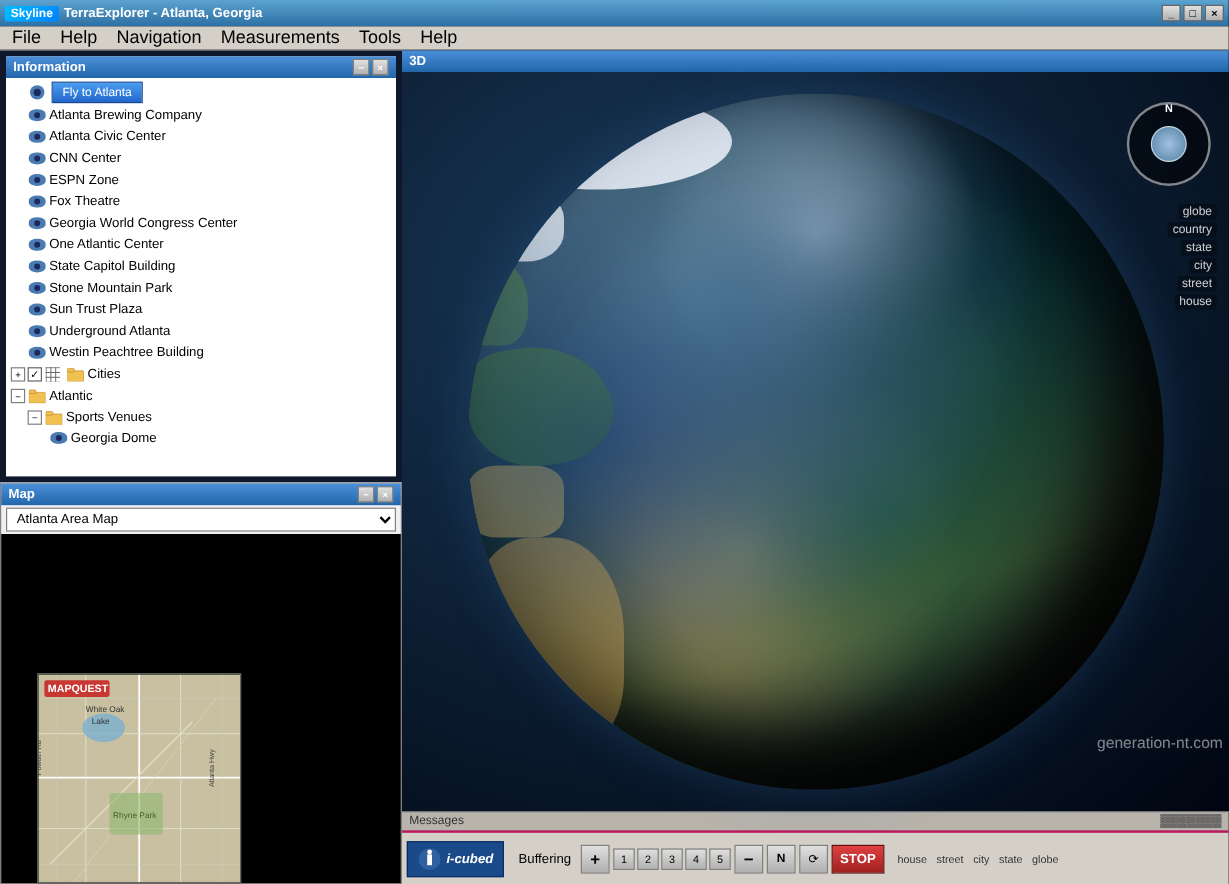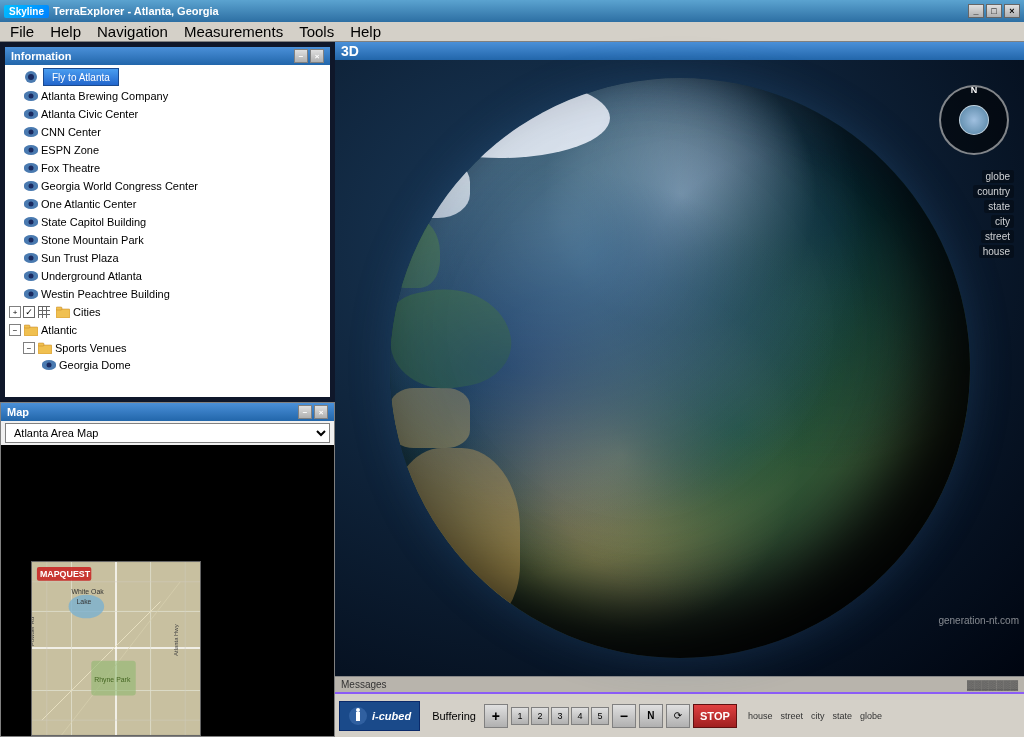--- a/index.html
+++ b/index.html
@@ -229,21 +229,21 @@
       flex: 1;
       background: #1a1a2a;
       position: relative;
       display: flex;
       flex-direction: column;
     }
     #view-header {
       background: linear-gradient(to bottom, #4a90d9, #2266aa);
       color: white;
       padding: 2px 6px;
-      font-size: 14px;
+      font-size: 11px;
       font-weight: bold;
       height: 18px;
       display: flex;
       align-items: center;
     }
     #globe-container {
       flex: 1;
       background: radial-gradient(ellipse at 30% 30%, #1a3a5a, #000510);
       display: flex;
       align-items: center;
@@ -390,21 +390,21 @@
       gap: 4px;
       padding: 1px 4px;
       background: rgba(0,0,0,0.3);
       border-radius: 2px;
     }
 
     
     #status-bar {
       height: 45px;
       background: #d4d0c8;
-      border-top: 2px solid #8b5cf6;
+      border-top: 2px solid #be185d;
       display: flex;
       align-items: center;
       padding: 0 4px;
       gap: 4px;
     }
     #i-cubed-logo {
       background: #1a4a8a;
       color: white;
       padding: 2px 8px;
       font-size: 11px;
@@ -477,21 +477,21 @@
       height: 16px;
       display: flex;
       align-items: center;
       border-top: 1px solid #888;
     }
     #gen-logo {
       position: absolute;
       bottom: 50px;
       right: 5px;
       color: rgba(255,255,255,0.5);
-      font-size: 10px;
+      font-size: 13px;
     }
 
     
     #map-svg {
       width: 100%;
       height: 100%;
     }
 
     .panel-resize-btn {
       width: 14px;

